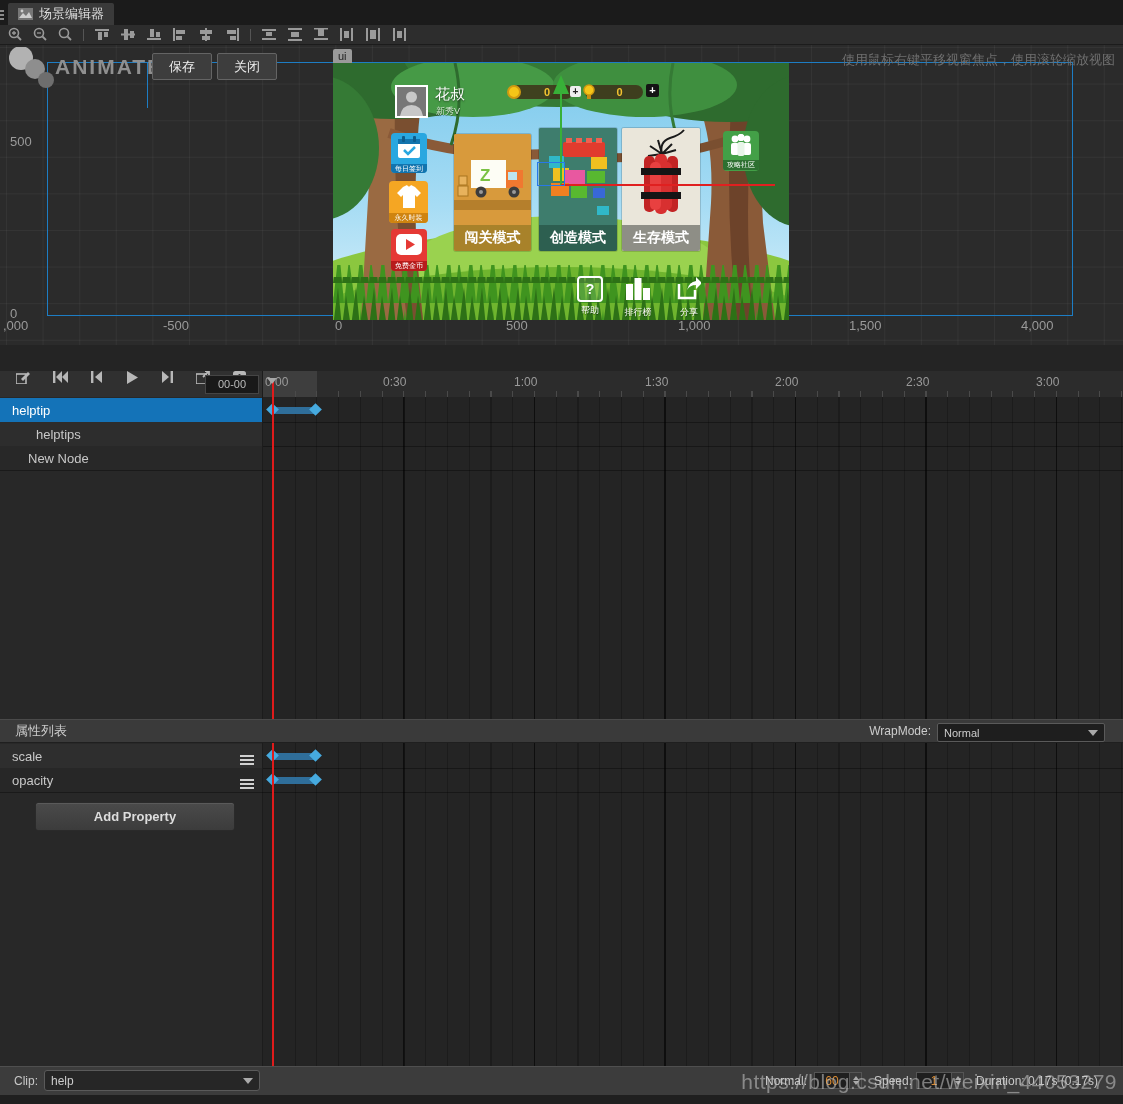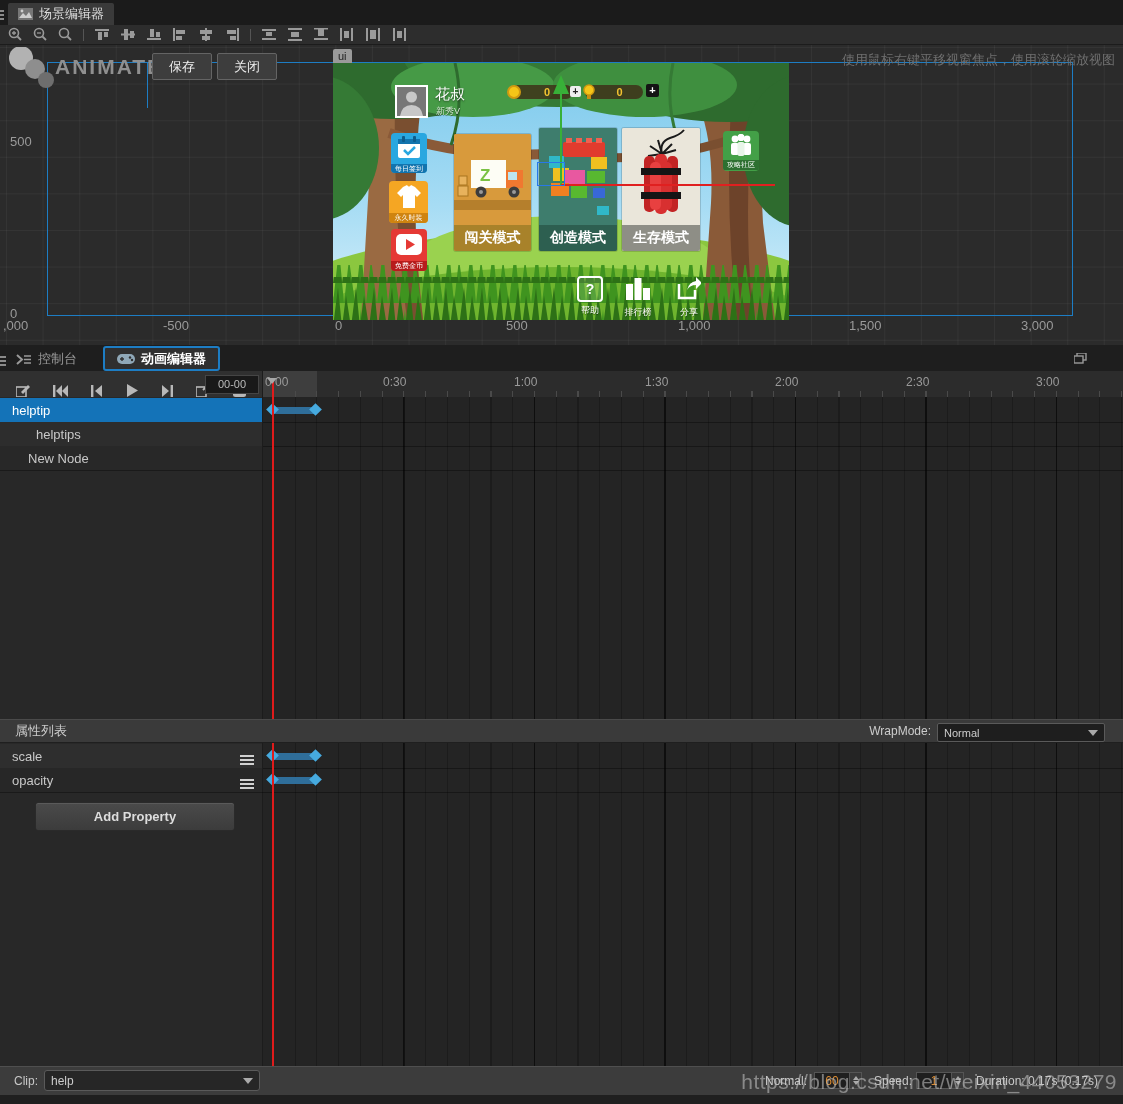--- a/index.html
+++ b/index.html
@@ -47,21 +47,21 @@
         display:flex;align-items:center;color:#f2c230;font-size:11px;font-weight:bold;}
   .coin{width:14px;height:14px;border-radius:50%;background:#f5c518;border:2px solid #d19a10;
         box-sizing:border-box;margin-left:-4px;}
   
   .tabbar{left:0;top:345px;width:1123px;height:26px;background:#1e1e1e;border-bottom:1px solid #101010;}
   .tab{position:absolute;top:2px;height:24px;display:flex;align-items:center;gap:6px;padding:0 12px;
        font-size:13px;color:#9a9a9a;box-sizing:border-box;}
   .tab.active{top:1px;height:25px;background:#2f2f2f;border:2px solid #1d7dc4;border-radius:3px;
               color:#fff;font-weight:bold;}
   .ctoolbar{left:0;top:371px;width:263px;height:26px;background:#303030;border-right:1px solid #1c1c1c;
-            display:flex;align-items:flex-end;gap:23px;padding-left:16px;box-sizing:border-box;}
+            display:flex;align-items:flex-start;gap:23px;padding-left:16px;box-sizing:border-box;}
   .mico svg{display:block;}
   .timebox{position:absolute;left:205px;top:4px;width:52px;height:17px;background:#191919;
            border:1px solid #454545;color:#bbb;font-size:11px;text-align:center;line-height:17px;}
   .truler{left:263px;top:371px;width:860px;height:26px;background:#2c2c2c;border-bottom:1px solid #161616;}
   .truler:after{content:"";position:absolute;left:0;right:0;bottom:0;height:6px;
     background:repeating-linear-gradient(90deg,#4a4a4a 0 1px,transparent 1px 21.75px);background-position:10px 0;}
   .clipband{left:0;top:0;width:54px;height:26px;background:#3e3e3e;}
   .tll{position:absolute;top:4px;color:#9a9a9a;font-size:12px;}
   .tgrid{left:263px;top:397px;width:860px;height:669px;background-color:#242424;
     background-image:repeating-linear-gradient(90deg,rgba(0,0,0,.5) 0 1px,transparent 1px 130.5px),
@@ -430,47 +430,24 @@
 
     <div class="abs rlab" style="left:10px;top:89px;">500</div>
     <div class="abs rlab" style="left:10px;top:261px;">0</div>
     <div class="abs ruler-b">
       <span class="abs rlab" style="left:3px;">,000</span>
       <span class="abs rlab" style="left:163px;">-500</span>
       <span class="abs rlab" style="left:335px;">0</span>
       <span class="abs rlab" style="left:506px;">500</span>
       <span class="abs rlab" style="left:678px;">1,000</span>
       <span class="abs rlab" style="left:849px;">1,500</span>
-      <span class="abs rlab" style="left:1021px;">3,000</span>
+      <span class="abs rlab" style="left:1021px;">4,000</span>
     </div>
   </div>
 
-  <div class="abs tabbar">
-    <div class="tab" style="left:4px;">
-      <svg width="16" height="11">
-          <path d="M1 1 L6 5.5 L1 10" stroke="#9a9a9a" stroke-width="2" fill="none"></path>
-          <path d="M8 2h7M8 5.5h7M8 9h7" stroke="#9a9a9a" stroke-width="1.6"></path>
-        </svg>
-      <span>控制台</span>
-    </div>
-    <div class="tab active" style="left:103px;">
-      <svg width="18" height="12">
-          <rect x="0" y="1" width="18" height="10" rx="5" fill="#8fa8b8"></rect>
-          <path d="M5 4v4M3 6h4" stroke="#2f2f2f" stroke-width="1.4"></path>
-          <circle cx="13" cy="4.5" r="1.2" fill="#2f2f2f"></circle>
-          <circle cx="15" cy="7" r="1.2" fill="#2f2f2f"></circle>
-        </svg>
-      <span>动画编辑器</span>
-    </div>
-    <svg class="abs" style="right:36px;top:8px;" width="13" height="11">
-        <rect x="3" y="0" width="9" height="7" fill="none" stroke="#9a9a9a" stroke-width="1.4"></rect>
-        <rect x="0" y="3" width="9" height="7" fill="#1e1e1e" stroke="#9a9a9a" stroke-width="1.4"></rect>
-      </svg>
-    <span class="abs hamb" style="right:10px;top:8px;"></span>
-  </div>
 
   <div class="abs ctoolbar">
     <span class="mico">
         <svg width="14" height="13">
           <rect x="0" y="3" width="10" height="10" fill="none" stroke="#b8b8b8" stroke-width="1.6"></rect>
           <path d="M5 8 L12 1 L14 3 L7 10 Z" fill="#b8b8b8"></path>
         </svg>
       </span>
     <span class="mico">
         <svg width="15" height="12">

